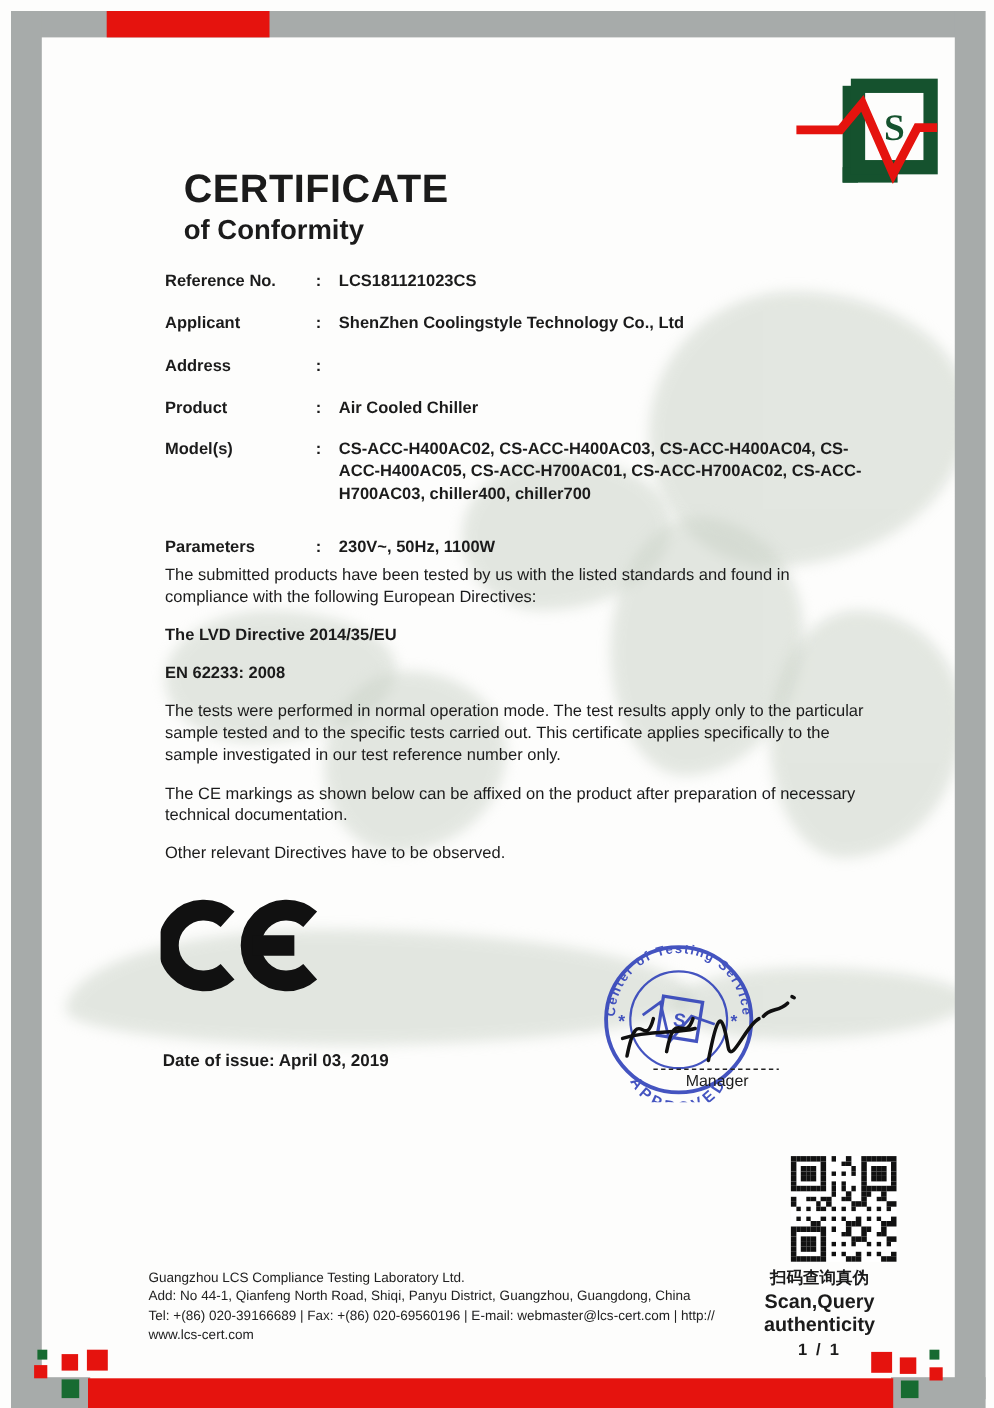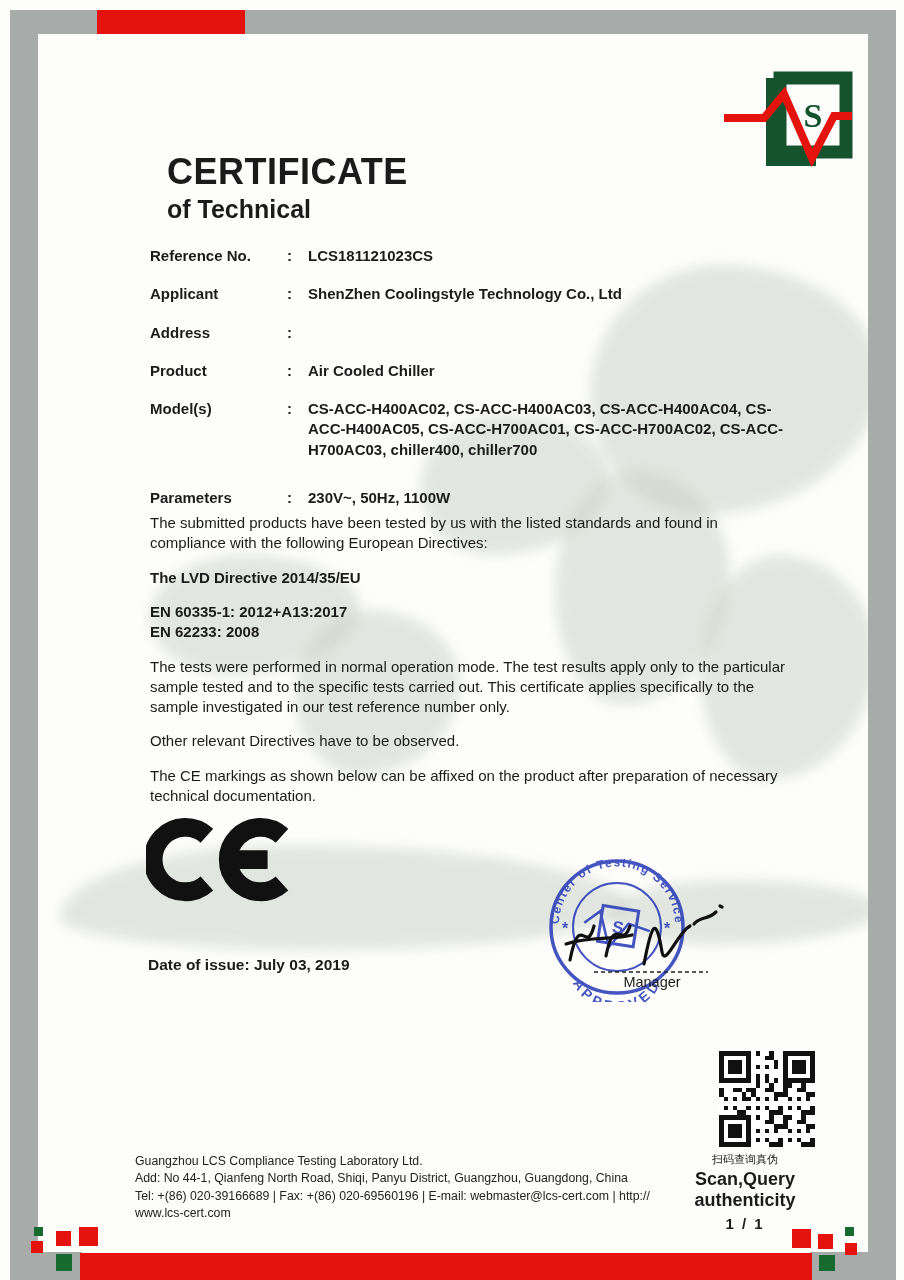--- a/index.html
+++ b/index.html
@@ -42,21 +42,21 @@
   .paras .bold{font-weight:bold;}
   .paras .std span{display:block;}
   .ce{position:absolute;left:146px;top:808px;}
   .issue{position:absolute;left:148px;top:956px;font-size:15.5px;font-weight:bold;}
   .stampwrap{position:absolute;left:532px;top:852px;}
   .qr{position:absolute;left:719px;top:1051px;width:96px;height:96px;
       display:grid;grid-template-columns:repeat(21,1fr);grid-template-rows:repeat(21,1fr);background:#fff;}
   .qr div{width:100%;height:100%;}
   .qr .on{background:#111;}
   .qr-cap{position:absolute;left:652px;top:1152px;width:186px;text-align:center;}
-  .qr-cap .cn{font-size:11px;font-weight:normal;}
+  .qr-cap .cn{font-size:15px;font-weight:bold;}
   .qr-cap .en{font-size:18px;font-weight:bold;margin-top:2px;}
   .qr-cap .pg{font-size:15px;font-weight:bold;letter-spacing:2px;margin-top:4px;}
   .footer{position:absolute;left:135px;top:1153px;width:530px;font-size:12.3px;line-height:1.42;color:#222;}
 </style>
 </head>
 <body>
 
 <div class="frame fr-top"></div>
 <div class="frame fr-left"></div>
 <div class="frame fr-right"></div>
@@ -96,21 +96,21 @@
       <rect x="58" y="12" width="66" height="74" fill="none" stroke="#15522e" stroke-width="13"></rect>
 
       <text x="91" y="61" font-size="34" font-weight="bold" fill="#15522e" text-anchor="middle" font-family="Liberation Serif, serif">S</text>
 
       <polyline points="2,52 42,52 62,28 90,92 112,50 130,50" fill="none" stroke="#e5130e" stroke-width="8"></polyline>
     </svg>
   </div>
 
   <div class="title">
     <div class="t1">CERTIFICATE</div>
-    <div class="t2">of Technical</div>
+    <div class="t2">of Conformity</div>
   </div>
 
   <div class="fields">
     <div class="field-row">
       <div class="f-label">Reference No.</div>
       <div class="f-colon">:</div>
       <div class="f-value">LCS181121023CS</div>
     </div>
     <div class="field-row">
       <div class="f-label">Applicant</div>
@@ -135,37 +135,36 @@
       <div class="f-label">Parameters</div>
       <div class="f-colon">:</div>
       <div class="f-value">230V~, 50Hz, 1100W</div>
     </div>
   </div>
 
   <div class="paras">
     <p>The submitted products have been tested by us with the listed standards and found in compliance with the following European Directives:</p>
     <p class="bold">The LVD Directive 2014/35/EU</p>
     <p class="bold std">
-      <span>EN 60335-1: 2012+A13:2017</span>
       <span>EN 62233: 2008</span>
     </p>
     <p>The tests were performed in normal operation mode. The test results apply only to the particular sample tested and to the specific tests carried out. This certificate applies specifically to the sample investigated in our test reference number only.</p>
+    <p>The CE markings as shown below can be affixed on the product after preparation of necessary technical documentation.</p>
     <p>Other relevant Directives have to be observed.</p>
-    <p>The CE markings as shown below can be affixed on the product after preparation of necessary technical documentation.</p>
   </div>
 
   <div class="ce">
     <svg width="152" height="104" viewBox="0 0 170 105">
       <path d="M68.1 25.3 A36 36 0 1 0 68.1 78.7" fill="none" stroke="#111" stroke-width="21"></path>
       <path d="M152.1 25.3 A36 36 0 1 0 152.1 78.7" fill="none" stroke="#111" stroke-width="21"></path>
       <path d="M93 52 H136" fill="none" stroke="#111" stroke-width="21"></path>
     </svg>
   </div>
 
-  <div class="issue">Date of issue: July 03, 2019</div>
+  <div class="issue">Date of issue: April 03, 2019</div>
 
   <div class="stampwrap">
     <svg width="210" height="150" viewBox="0 0 210 150">
       <defs>
         <path id="arcTop" d="M28.5 85.5 A58 58 0 1 1 141.5 85.5"></path>
         <path id="arcBot" d="M36.5 110.5 A48 48 0 0 0 133.5 110.5"></path>
       </defs>
       <g opacity="0.88">
         <circle cx="85" cy="75" r="66" fill="none" stroke="#2b3db8" stroke-width="3.5"></circle>
         <circle cx="85" cy="75" r="44" fill="none" stroke="#2b3db8" stroke-width="2"></circle>

